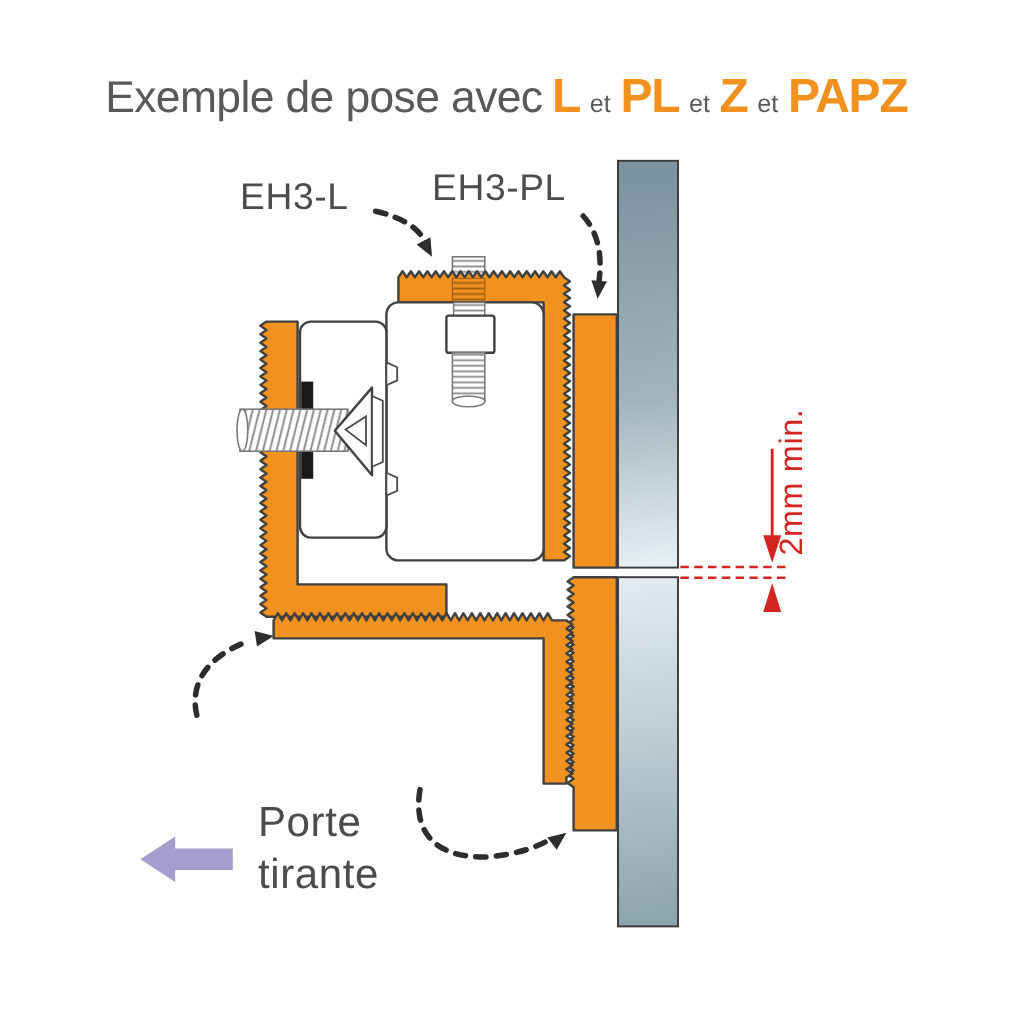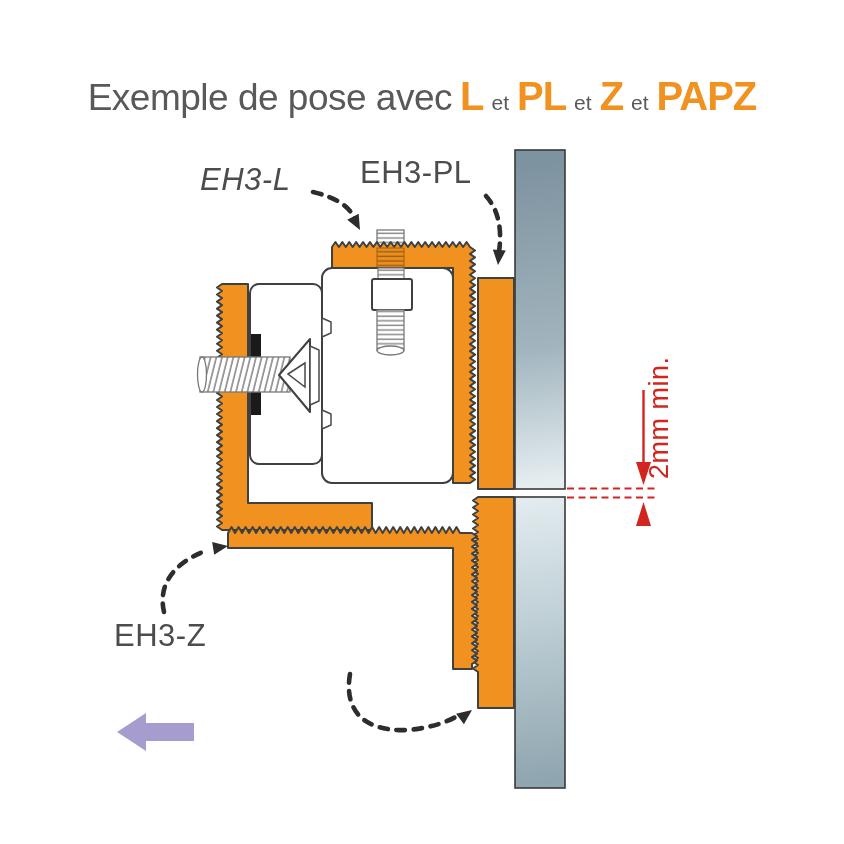--- a/index.html
+++ b/index.html
@@ -1,19 +1,18 @@
 <!DOCTYPE html>
 <html style="--orange: #F09120; --red: #D3251F; --purple: #A69CCE; --outline: #3F4040; --dash: #2D2D2D; --text-gray: #4B4C4E; --title-gray: #58595B; --gasket-black: #1A1A1A; --panel-top: #7E93A0; --panel-light: #E6EEF1; --panel-bottom: #8FA5AF;"><head>
 <meta charset="utf-8">
 <style>
   html,body{margin:0;padding:0;background:#fff;}
   #stage{
     position:relative;width:844px;height:812px;background:#ffffff;overflow:hidden;
     font-family:"Liberation Sans", sans-serif;
-    margin-top:16px;
   }
   #diagram{position:absolute;left:0;top:0;width:844px;height:844px;}
 
   
   .o{fill:var(--orange);stroke:var(--outline);stroke-width:2;stroke-linejoin:round;}
   .w{fill:#ffffff;stroke:var(--outline);stroke-width:2;stroke-linejoin:round;}
   .w-thin{fill:#ffffff;stroke:#4a4a4a;stroke-width:1.5;stroke-linejoin:round;}
   .panel{fill:url(#panelGrad);stroke:#3a3a3a;stroke-width:1.6;}
   .thr{stroke:#787878;stroke-width:1.3;}
   .gasket{fill:var(--gasket-black);}
@@ -27,21 +26,21 @@
   .title{
     position:absolute;left:0;right:0;top:58px;text-align:center;white-space:nowrap;
     color:var(--title-gray);
   }
   .t-prefix{font-size:37px;letter-spacing:-0.5px;margin-right:8px;}
   .t-prod{font-size:40px;font-weight:700;color:var(--orange);letter-spacing:-1px;}
   .t-et{font-size:21px;margin:0 8px;color:var(--title-gray);}
   .callout{
     position:absolute;font-size:31px;color:var(--text-gray);letter-spacing:0.5px;white-space:nowrap;
   }
-  #label-l{left:200px;top:146px;font-style:italic;}
+  #label-l{left:200px;top:146px;}
   #label-pl{left:360px;top:139px;text-align:right;}
   #label-z{left:114px;top:602px;}
   #label-papz{left:272px;top:602px;}
   .door-label{
     position:absolute;left:215px;top:664px;font-size:35px;line-height:43px;
     color:var(--text-gray);letter-spacing:0.5px;
   }
   .door-label span{display:block;}
   .dim-label{
     position:absolute;left:644px;top:463px;width:128px;height:32px;
@@ -134,17 +133,20 @@
 
     <polygon class="purple" points="117,716 146,697 146,707 194,707 194,725 146,725 146,735"></polygon>
   </svg>
 
   <div class="title">
     <span class="t-prefix">Exemple de pose avec</span><span class="t-prod">L</span><span class="t-et">et</span><span class="t-prod">PL</span><span class="t-et">et</span><span class="t-prod">Z</span><span class="t-et">et</span><span class="t-prod">PAPZ</span>
   </div>
 
   <div id="label-l" class="callout">EH3-L</div>
   <div id="label-pl" class="callout">EH3-PL</div>
-  <div id="label-z" class="callout">EH3-Z</div>
 
+  <div class="door-label">
+    <span>Porte</span>
+    <span>tirante</span>
+  </div>
 
   <div class="dim-label">2mm min.</div>
 </div>
 
 </body></html>

